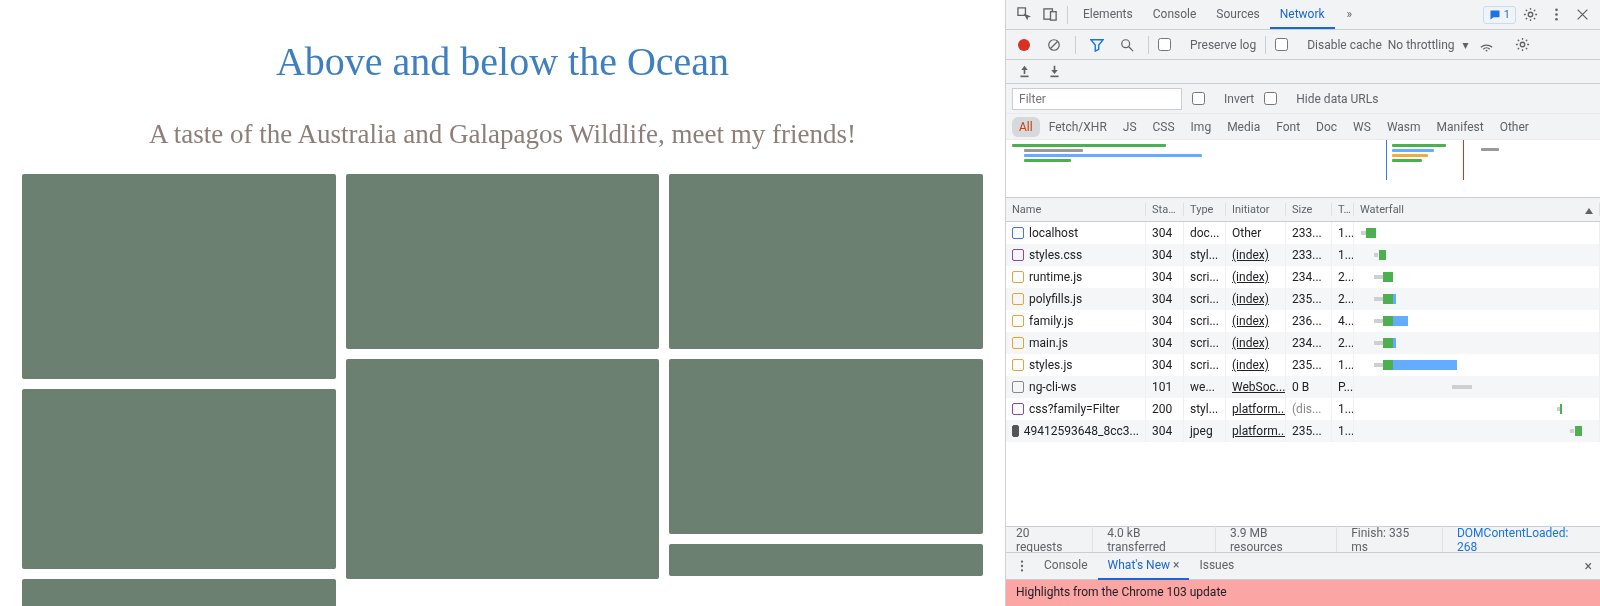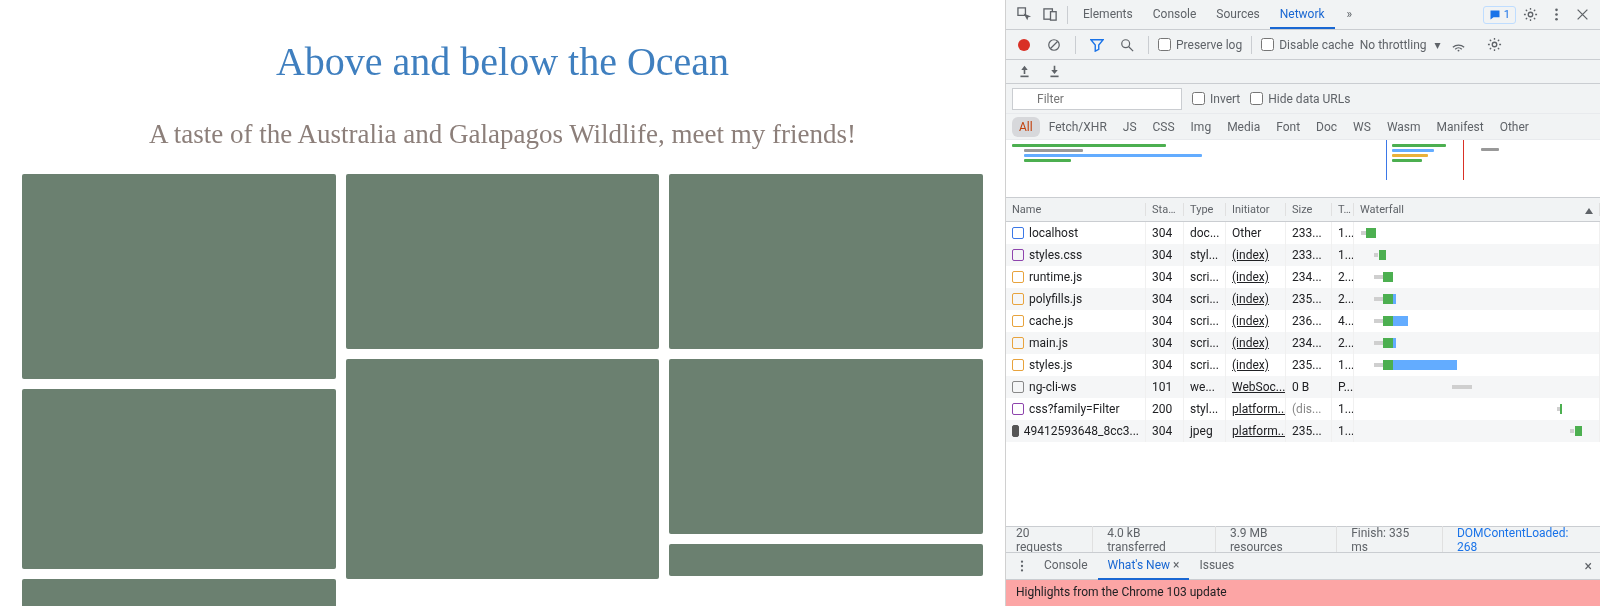--- a/index.html
+++ b/index.html
@@ -24,25 +24,25 @@
 .dt-top{display:flex;align-items:center;height:30px;background:#f1f3f4;border-bottom:1px solid #cacdd1;padding:0 6px;gap:2px}
 .dt-top .sp{flex:1}
 .iconbtn{display:flex;align-items:center;justify-content:center;width:24px;height:24px;cursor:pointer;border-radius:2px;color:#5f6368}
 .tabbtn{padding:6px 10px;color:#5f6368;cursor:pointer;border-bottom:2px solid transparent;font-size:12px}
 .tabbtn.active{color:#1967d2;border-bottom-color:#1967d2}
 .count-badge{display:flex;align-items:center;gap:3px;color:#1a73e8;border:1px solid #bfddff;border-radius:3px;padding:0 5px;height:18px;font-size:11px}
 
 .toolbar{display:flex;align-items:center;height:30px;background:#f1f3f4;border-bottom:1px solid #cacdd1;padding:0 6px;gap:6px}
 .rec{width:12px;height:12px;border-radius:50%;background:#d93025}
 .sep{width:1px;height:18px;background:#cacdd1;margin:0 3px}
-.chk{display:flex;align-items:center;gap:5px;color:#5f6368;font-size:12px}
+.chk{display:flex;align-items:center;gap:19px;color:#5f6368;font-size:12px}
 .chk input{width:13px;height:13px}
 
 .filterbar{display:flex;align-items:center;height:30px;padding:3px 6px;gap:10px;border-bottom:1px solid #e8eaed;background:#f1f3f4}
-.filter-input{width:170px;height:22px;border:1px solid #cacdd1;background:#fff;padding:2px 24px;font-size:12px}
+.filter-input{width:170px;height:22px;border:1px solid #cacdd1;background:#fff;padding:2px 6px;font-size:12px}
 .typebar{display:flex;align-items:center;height:26px;padding:2px 6px;gap:2px;border-bottom:1px solid #e8eaed;background:#f1f3f4;flex-wrap:wrap}
 .typebtn{padding:3px 7px;cursor:pointer;font-size:12px;color:#5f6368;border-radius:6px}
 .typebtn.active{background:#d7d8db;color:#c2410c}
 .optrow{display:flex;align-items:center;height:26px;padding:0 6px;gap:14px;border-bottom:1px solid #cacdd1;background:#f1f3f4}
 
 .overview{height:58px;background:#fff;border-bottom:1px solid #cacdd1;position:relative}
 .ruler{height:18px;border-bottom:1px solid #e8eaed;position:relative;font-size:10px;color:#6a6a6a}
 .ruler span{position:absolute;top:2px;transform:translateX(-50%)}
 .ovbody{position:relative;height:40px}
 .ovbar{position:absolute;height:3px;border-radius:1px}
@@ -339,21 +339,21 @@
           <div class="col-tm">2...</div>
           <div class="col-wf wf-cell">
             <div class="wf-seg wf-wait" style="left:8%;width:4%"></div>
             <div class="wf-seg wf-ttfb" style="left:12%;width:4%"></div>
             <div class="wf-seg" style="background:#63acff;left:16%;width:1%"></div>
           </div>
         </div>
         <div class="trow">
           <div class="col-name">
             <span class="fi fi-js"></span>
-            <span>cache.js</span>
+            <span>family.js</span>
           </div>
           <div class="col-st">304</div>
           <div class="col-ty">scri...</div>
           <div class="col-in underl">(index)</div>
           <div class="col-sz ">236...</div>
           <div class="col-tm">4...</div>
           <div class="col-wf wf-cell">
             <div class="wf-seg wf-wait" style="left:8%;width:4%"></div>
             <div class="wf-seg wf-ttfb" style="left:12%;width:4%"></div>
             <div class="wf-seg" style="background:#63acff;left:16%;width:6%"></div>

